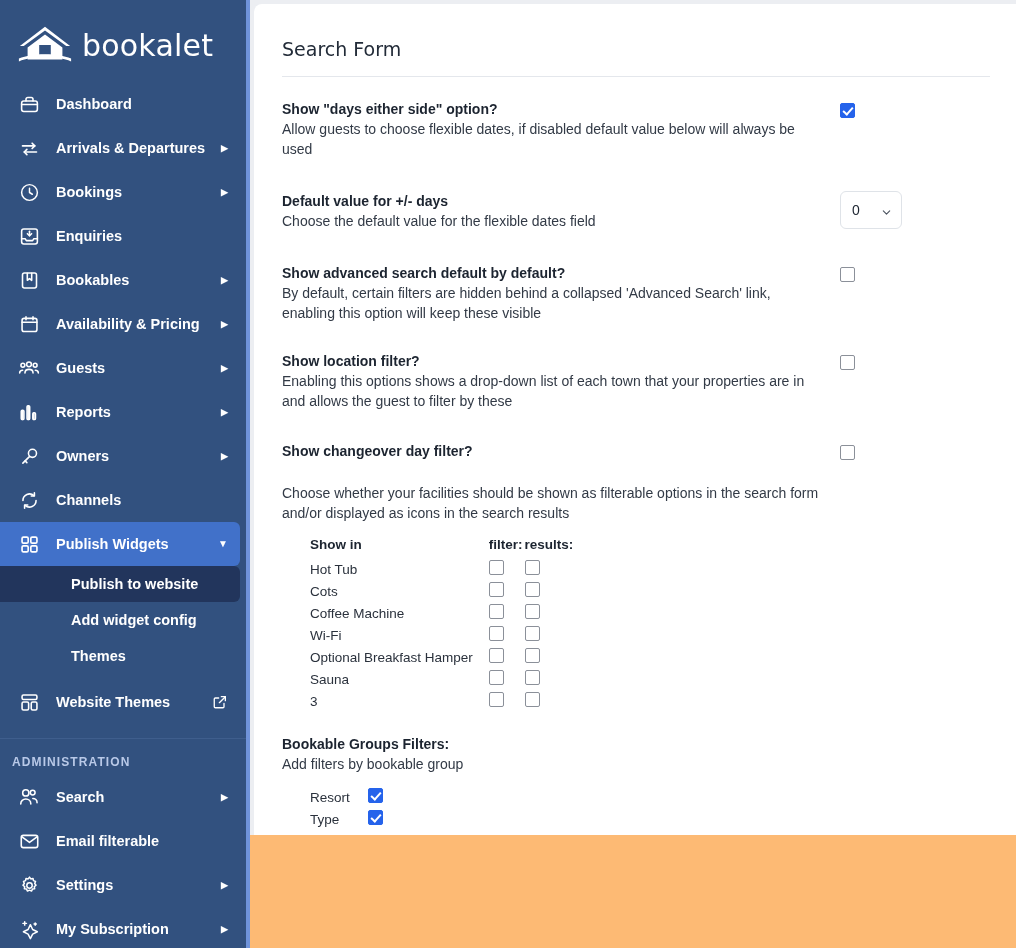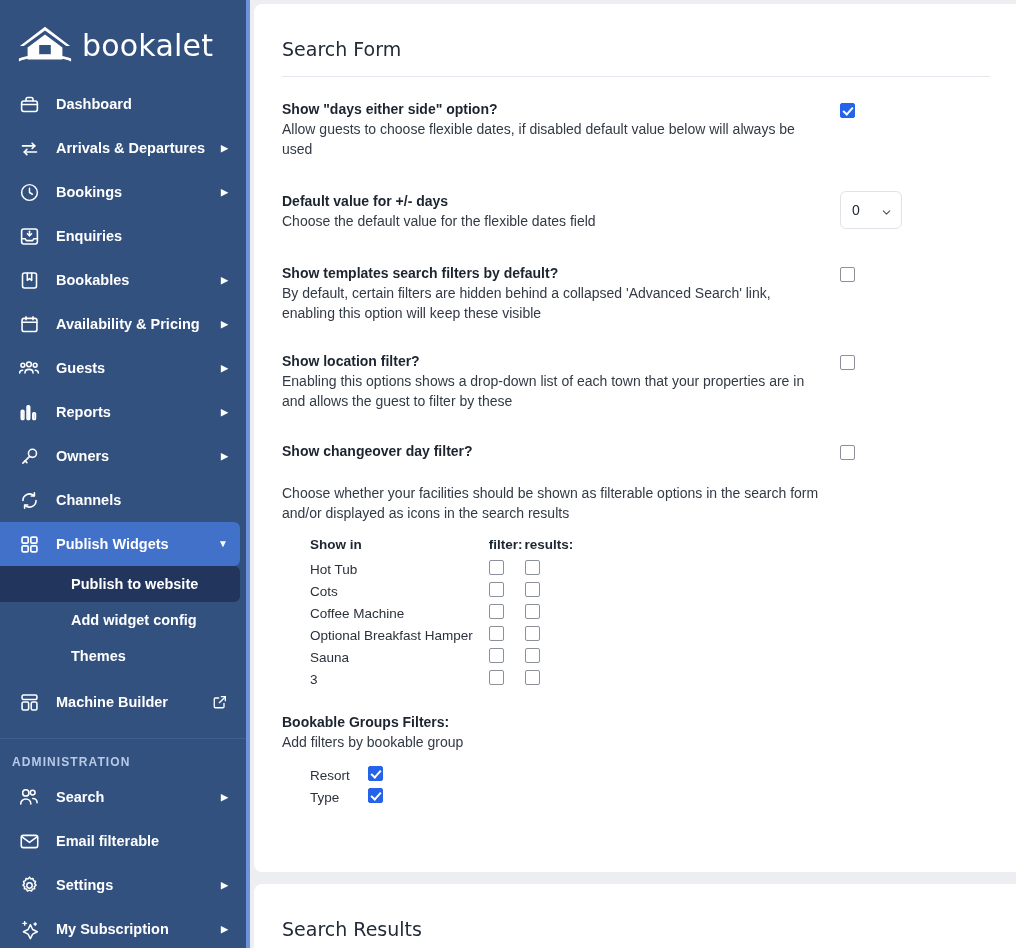--- a/index.html
+++ b/index.html
@@ -108,21 +108,21 @@
     font-size: 12px;
     letter-spacing: 1.1px;
     font-weight: 700;
     color: #b9c9e8;
     padding: 16px 0 6px 12px;
   }
 
   
   .main {
     flex: 1 1 auto;
-    height: 948px;
+    height: 835px;
     overflow: hidden;
     background: #eceef2;
     position: relative;
   }
   .card {
     background: #ffffff;
     border-radius: 8px 0 0 8px;
     margin-left: 4px;
     position: relative;
   }
@@ -422,21 +422,21 @@
         </div>
 
         <div class="nav-item" style="margin-top:6px">
           <span class="ico">
             <svg viewBox="0 0 24 24" width="21" height="21" fill="none" stroke="#fff" stroke-width="1.8" stroke-linecap="round" stroke-linejoin="round">
               <rect x="3.5" y="3.5" width="17" height="5" rx="1.6"></rect>
                 <rect x="3.5" y="11.5" width="7.5" height="9" rx="1.6"></rect>
                 <rect x="14" y="11.5" width="6.5" height="9" rx="1.6"></rect>
             </svg>
           </span>
-          <span class="label">Machine Builder</span>
+          <span class="label">Website Themes</span>
           <span class="ext-icon">
             <svg viewBox="0 0 24 24" width="16" height="16" fill="none" stroke="#fff" stroke-width="2" stroke-linecap="round" stroke-linejoin="round">
               <path d="M14 4h6v6"></path>
                 <path d="M20 4 11 13"></path>
                 <path d="M18 14v5a1.6 1.6 0 0 1-1.6 1.6H5A1.6 1.6 0 0 1 3.4 19V7.6A1.6 1.6 0 0 1 5 6h5"></path>
             </svg>
           </span>
         </div>
 
         <div class="divider"></div>
@@ -526,21 +526,21 @@
                 <svg viewBox="0 0 24 24" width="11" height="11" fill="none" stroke="#4a525e" stroke-width="2.4" stroke-linecap="round" stroke-linejoin="round">
                     <path d="M5 8.5 12 15.5 19 8.5"></path>
                   </svg>
               </span>
             </div>
           </div>
         </div>
 
         <div class="setting" style="padding-top:32px">
           <div class="text">
-            <div class="s-label">Show templates search filters by default?</div>
+            <div class="s-label">Show advanced search default by default?</div>
             <div class="s-desc">By default, certain filters are hidden behind a collapsed 'Advanced Search' link, enabling this option will keep these visible</div>
           </div>
           <div class="ctl">
             <span class="cb"></span>
           </div>
         </div>
 
         <div class="setting" style="padding-top:28px">
           <div class="text">
             <div class="s-label">Show location filter?</div>
@@ -577,20 +577,25 @@
                 <td class="cbcell"><span class="cb"></span></td>
                 <td class="cbcell"><span class="cb"></span></td>
               </tr>
               <tr>
                 <td class="name">Cots</td>
                 <td class="cbcell"><span class="cb"></span></td>
                 <td class="cbcell"><span class="cb"></span></td>
               </tr>
               <tr>
                 <td class="name">Coffee Machine</td>
+                <td class="cbcell"><span class="cb"></span></td>
+                <td class="cbcell"><span class="cb"></span></td>
+              </tr>
+              <tr>
+                <td class="name">Wi-Fi</td>
                 <td class="cbcell"><span class="cb"></span></td>
                 <td class="cbcell"><span class="cb"></span></td>
               </tr>
               <tr>
                 <td class="name">Optional Breakfast Hamper</td>
                 <td class="cbcell"><span class="cb"></span></td>
                 <td class="cbcell"><span class="cb"></span></td>
               </tr>
               <tr>
                 <td class="name">Sauna</td>

